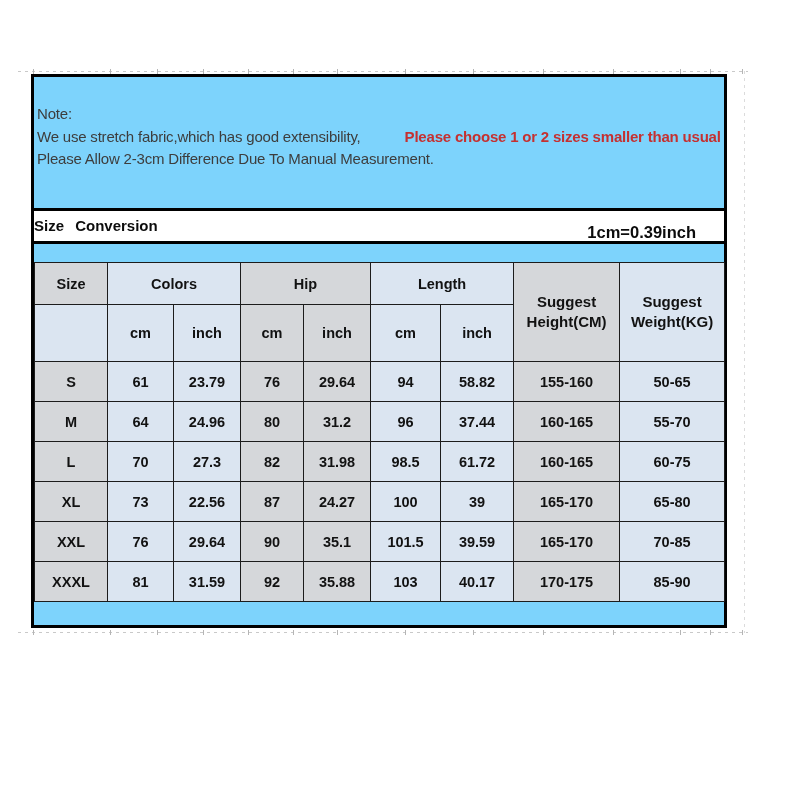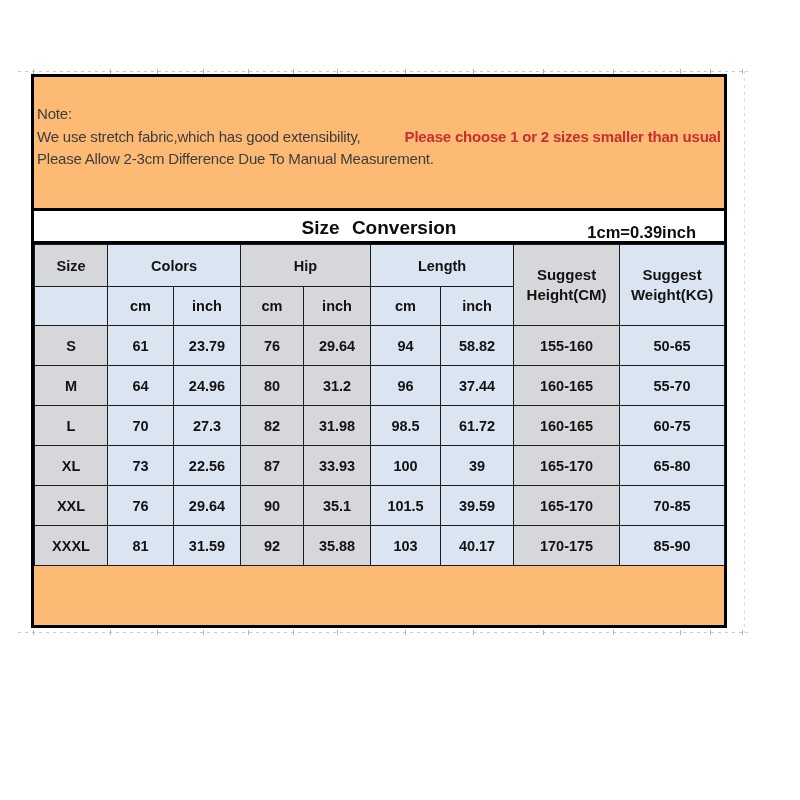--- a/index.html
+++ b/index.html
@@ -10,39 +10,39 @@
   .gridline{position:absolute;pointer-events:none;}
   .gl-top{left:18px;top:71px;width:730px;height:1px;
     background:repeating-linear-gradient(90deg,#c9c9c9 0 3px,transparent 3px 7px);}
   .gl-bottom{left:18px;top:632px;width:730px;height:1px;
     background:repeating-linear-gradient(90deg,#c9c9c9 0 3px,transparent 3px 7px);}
   .gl-right{left:744px;top:71px;width:1px;height:562px;opacity:.75;
     background:repeating-linear-gradient(180deg,#cfcfcf 0 3px,transparent 3px 7px);}
   .tick{position:absolute;width:1px;height:5px;background:#b5b5b5;}
 
   .sheet{position:absolute;left:31px;top:74px;width:696px;height:554px;
-    box-sizing:border-box;border:3px solid #000;background:#fdba74;}
+    box-sizing:border-box;border:3px solid #000;background:#7dd3fc;}
 
   .note-area{height:131px;box-sizing:border-box;padding:26px 8px 0 3px;
     color:#3d3d3d;font-size:15px;letter-spacing:-0.2px;line-height:22.5px;white-space:nowrap;}
   .red{font-weight:700;padding-left:44px;}
 
   .title-row{position:relative;height:36px;box-sizing:border-box;
     border-top:3px solid #000;border-bottom:3px solid #000;background:#fff;}
-  .sheet-title{position:absolute;left:0;right:0;top:6px;text-align:center;
-    font-weight:700;font-size:19px;color:#0c0c0c;word-spacing:7px;}
+  .sheet-title{position:absolute;left:0;right:0;top:6px;
+    font-weight:700;font-size:15px;color:#0c0c0c;word-spacing:7px;}
   .conv{position:absolute;right:28px;top:12px;font-weight:700;font-size:16.5px;color:#0c0c0c;}
 
-  table.size-table{border-collapse:collapse;table-layout:fixed;width:690px;}
+  table.size-table{border-collapse:collapse;table-layout:fixed;width:690px;margin-top:18px;}
   .size-table td{border:1.6px solid #1c1c1c;text-align:center;vertical-align:middle;
     font-weight:700;color:#121212;font-size:14.5px;padding:0;overflow:hidden;}
   .cb{background:#dbe5f1;}
   .cg{background:#d5d7da;}
   .hr1{height:42px;}
-  .hr2{height:39px;}
+  .hr2{height:57px;}
   .dr{height:40px;}
   .hcell{font-size:15px;}
   .two div{line-height:20px;font-size:15px;}
 
   .footer{box-sizing:border-box;padding:5px 6px 0 3px;color:#303030;
     font-size:14.4px;letter-spacing:-0.2px;line-height:19px;white-space:nowrap;overflow:hidden;}
 </style>
 </head>
 <body>
 
@@ -163,21 +163,21 @@
           <td class="cb">98.5</td>
           <td class="cb">61.72</td>
           <td class="cg">160-165</td>
           <td class="cb">60-75</td>
         </tr>
         <tr class="dr">
           <td class="cg">XL</td>
           <td class="cb">73</td>
           <td class="cb">22.56</td>
           <td class="cg">87</td>
-          <td class="cg">33.93</td>
+          <td class="cg">24.27</td>
           <td class="cb">100</td>
           <td class="cb">39</td>
           <td class="cg">165-170</td>
           <td class="cb">65-80</td>
         </tr>
         <tr class="dr">
           <td class="cg">XXL</td>
           <td class="cb">76</td>
           <td class="cb">29.64</td>
           <td class="cg">90</td>

